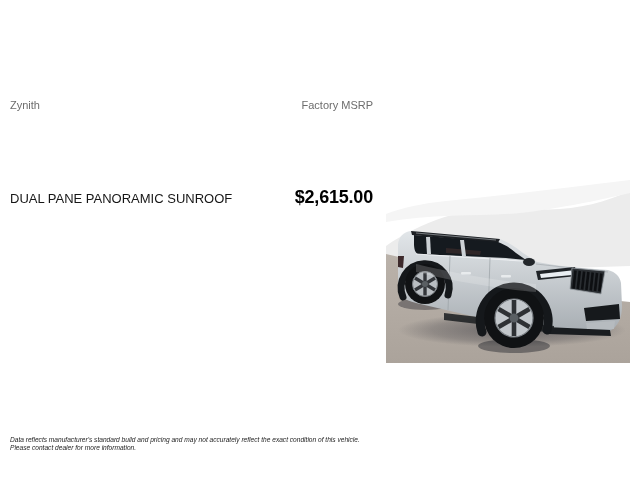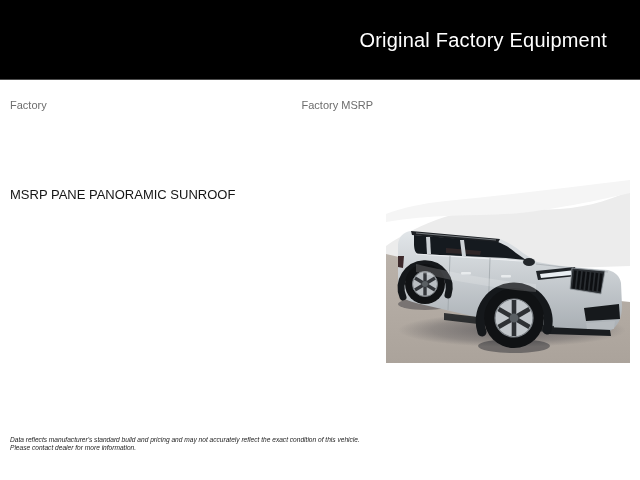--- a/index.html
+++ b/index.html
@@ -38,31 +38,29 @@
   .disclaimer{
     position:absolute;left:10px;top:436px;width:392px;
     font-size:6.6px;line-height:8px;font-style:italic;color:#1c1c1c;
   }
 </style>
 </head>
 <body>
 
 <div class="screen">
 
-  <div class="header">
-    <span class="header-title">Original Factory Equipment</span>
-  </div>
 
   <div class="col-headers">
-    <span class="col-label">Factory</span>
+    <span class="col-label">Zynith</span>
     <span class="col-label">Factory MSRP</span>
   </div>
 
   <div class="opt-row row-0">
-    <span class="opt-name">MSRP PANE PANORAMIC SUNROOF</span>
+    <span class="opt-name">DUAL PANE PANORAMIC SUNROOF</span>
+    <span class="opt-price">$2,615.00</span>
   </div>
 
 
   <div class="photo">
     <svg width="244" height="268" viewBox="0 0 244 268" xmlns="http://www.w3.org/2000/svg">
       <defs>
         <linearGradient id="bodyGrad" x1="0" y1="0" x2="0" y2="1">
           <stop offset="0" stop-color="#e2e6e9"></stop>
           <stop offset="0.45" stop-color="#c9ced2"></stop>
           <stop offset="1" stop-color="#a8aeb3"></stop>

